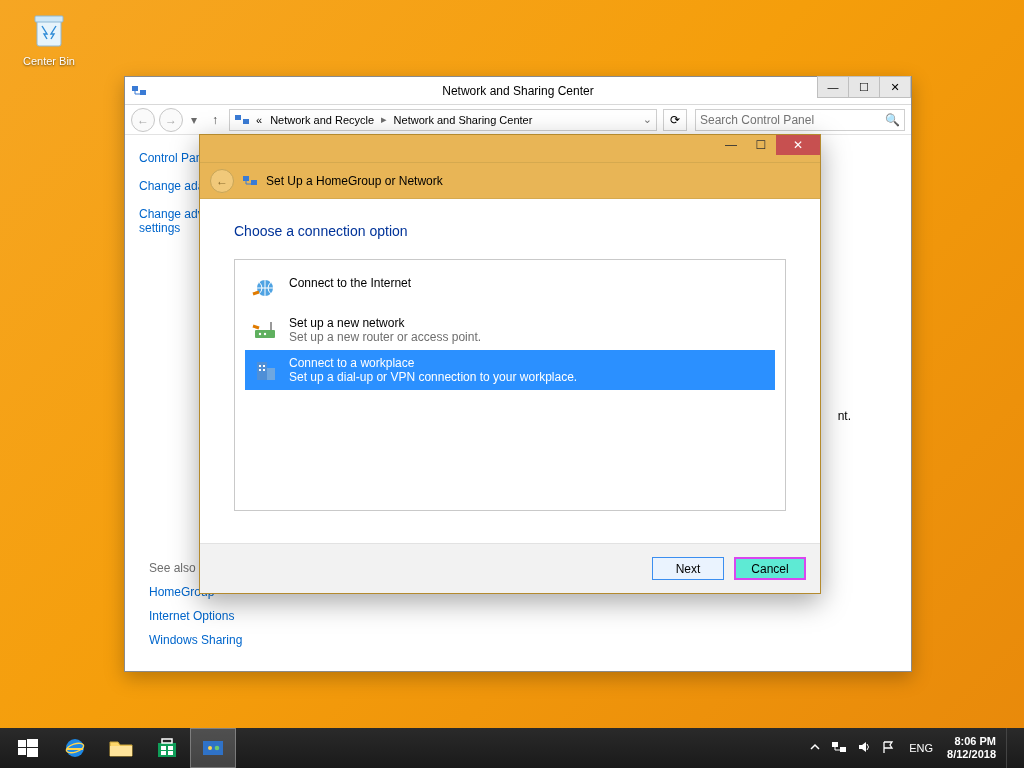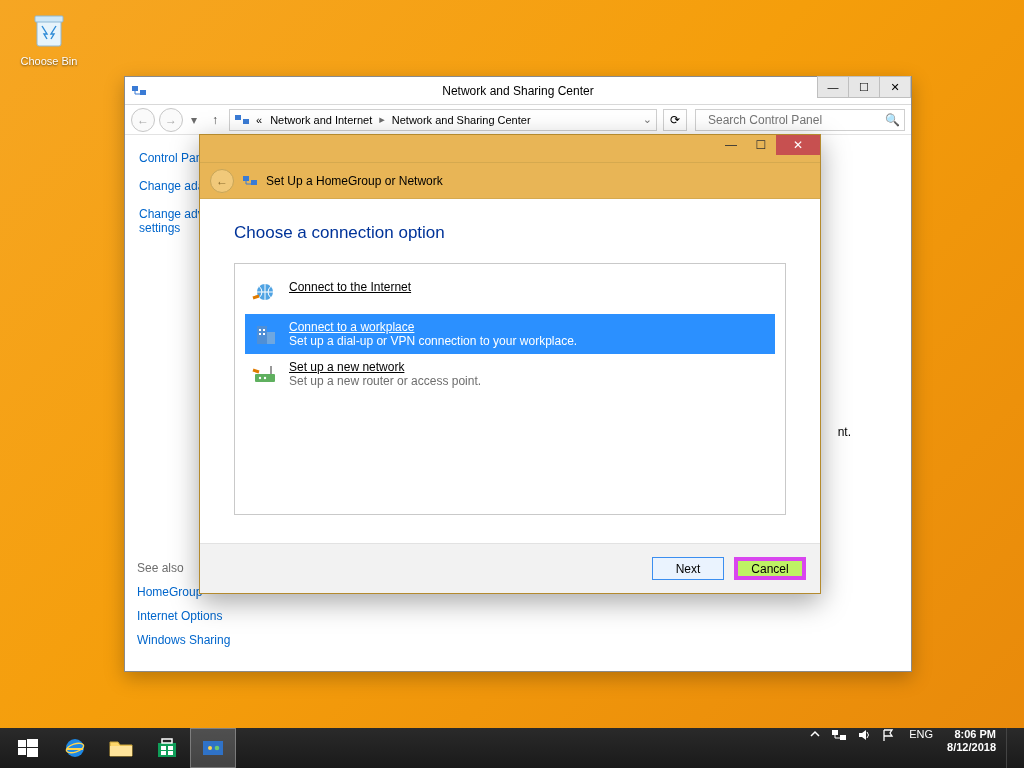--- a/index.html
+++ b/index.html
@@ -21,78 +21,78 @@
 .titlebar .ctl button { width:32px; height:22px; border:1px solid #bfbfbf; background:#e6e6e6; margin-left:-1px; display:flex; align-items:center; justify-content:center; cursor:pointer; font-size:11px; }
 .titlebar .ctl .close { background:#e8e8e8; }
 .addr { height:30px; display:flex; align-items:center; padding:0 6px; border-bottom:1px solid #e3e3e3; gap:4px;}
 .nav-btn { width:24px; height:24px; border:1px solid #c7c7c7; border-radius:50%; background:#fafafa; display:flex; align-items:center; justify-content:center; color:#a6a6a6; cursor:pointer;}
 .chev { width:14px; height:22px; display:flex; align-items:center; justify-content:center; color:#6b6b6b; cursor:pointer;}
 .up { width:20px; height:22px; display:flex; align-items:center; justify-content:center; color:#444; cursor:pointer;}
 .addrbar { flex:1; border:1px solid #cfcfcf; height:22px; display:flex; align-items:center; padding:0 4px; gap:4px; font-size:11px; color:#000; }
 .addrbar .sep { color:#6b6b6b; padding:0 1px;}
 .addrbar .crumb { cursor:pointer; padding:1px 2px;}
 .refresh { width:24px; height:22px; border:1px solid #cfcfcf; margin-left:2px; display:flex;align-items:center;justify-content:center; cursor:pointer;}
-.search { width:210px; height:22px; border:1px solid #cfcfcf; margin-left:4px; display:flex; align-items:center; padding:0 12px; color:#8c8c8c; font-style:normal; font-size:12px; position:relative;}
+.search { width:210px; height:22px; border:1px solid #cfcfcf; margin-left:4px; display:flex; align-items:center; padding:0 4px; color:#8c8c8c; font-style:normal; font-size:12px; position:relative;}
 .search input { border:none; outline:none; width:100%; font-size:12px; color:#333;}
 .search .mag { position:absolute; right:4px; color:#888;}
 .cp-body { display:flex; height:calc(100% - 58px); }
 .sidebar { width:186px; padding:16px 14px; }
 .sidebar a { display:block; color:#0066cc; font-size:12px; margin-bottom:14px; cursor:pointer;}
-.see-also { position:absolute; left:12px; bottom:14px; width:186px;}
+.see-also { position:absolute; left:24px; bottom:14px; width:186px;}
 .see-also .hdr { color:#6e6e6e; margin-bottom:10px; font-size:12px;}
 .see-also a { display:block; color:#0066cc; margin-bottom:10px; cursor:pointer; font-size:12px;}
 .main-area { flex:1; padding:14px 26px; font-size:12px; color:#000; }
-.textfrag { position:absolute; right:60px; top:332px; color:#000; font-size:12px;margin-top:16px;}
+.textfrag { position:absolute; right:60px; top:332px; color:#000; font-size:12px;}
 
 
 .wizard { position:absolute; left:199px; top:134px; width:622px; height:460px; border:1px solid #b48a2e; background:#fff; box-shadow:0 8px 26px rgba(0,0,0,.35);}
 .wiz-tb { height:28px; background:#e8b556; border-bottom:1px solid #d5a94f; position:relative;}
 .wiz-tb .ctl { position:absolute; right:0; top:0; display:flex;}
 .wiz-tb .ctl button { width:30px; height:20px; border:none; background:transparent; display:flex;align-items:center;justify-content:center;cursor:pointer; font-size:12px; color:#333;}
 .wiz-tb .ctl .close { background:#c75050; color:#fff; width:44px;}
 .wiz-hdr { height:36px; background:#e8b556; display:flex; align-items:center; padding:0 10px; gap:8px; border-bottom:1px solid #d5a94f;}
 .wiz-back { width:24px;height:24px;border:1px solid #c7a558;border-radius:50%;background:#f1c97a;display:flex;align-items:center;justify-content:center;color:#8a6b2d;cursor:pointer;}
 .wiz-hdr .t { font-size:12px; color:#000;}
 .wiz-body { padding:24px 34px 10px 34px; height:calc(100% - 64px - 50px); overflow:auto;}
-.wiz-body h1 { font-size:17px; font-weight:normal; color:#003399; margin-bottom:20px;}
+.wiz-body h1 { font-size:14px; font-weight:normal; color:#003399; margin-bottom:20px;}
 .opt-box { border:1px solid #c9c9c9; padding:10px 10px; height:252px;}
 .opt { display:flex; gap:10px; padding:6px 6px; cursor:pointer; align-items:flex-start;}
 .opt .oi { width:28px; height:28px; flex-shrink:0; display:flex;align-items:center;justify-content:center;}
-.opt .txt .ttl { font-size:12px; color:#000;text-decoration:underline;}
+.opt .txt .ttl { font-size:12px; color:#000;}
 .opt .txt .sub { font-size:12px; color:#6e6e6e;}
 .opt.selected { background:#2b90ff; }
 .opt.selected .ttl, .opt.selected .sub { color:#fff;}
 .wiz-footer { height:50px; border-top:1px solid #e2e2e2; background:#f2f2f2; display:flex; align-items:center; justify-content:flex-end; gap:10px; padding:0 14px;}
-.wiz-footer button { min-width:72px; height:23px; border:4px solid #d946ef; background:#bef264; font-size:12px; cursor:pointer;}
+.wiz-footer button { min-width:72px; height:23px; border:2px solid #d946ef; background:#5eead4; font-size:12px; cursor:pointer;}
 .wiz-footer .primary { border:1px solid #3b8ef0; background:#eaf3fe;}
 
 
 .taskbar { position:absolute; left:0; right:0; bottom:0; height:40px; background:linear-gradient(#2a2a2a,#1a1a1a); display:flex; align-items:center; padding:0 4px; color:#fff;}
 .tb-btn { width:46px; height:40px; display:flex; align-items:center; justify-content:center; cursor:pointer;}
 .tb-btn.start { width:48px; }
 .tb-btn.active { background:rgba(255,255,255,.18); border:1px solid rgba(255,255,255,.28);}
-.traybox { margin-left:auto; display:flex; align-items:flex-start; gap:10px; padding-right:6px; font-size:11px;}
+.traybox { margin-left:auto; display:flex; align-items:center; gap:10px; padding-right:6px; font-size:11px;}
 .traybox .lang { padding:0 4px; cursor:pointer;}
 .traybox .clock { text-align:right; line-height:13px; cursor:pointer;font-weight:bold;}
 .showdesk { width:8px; height:40px; border-left:1px solid #444; cursor:pointer;}
 .net-ic, .up-ic, .snd-ic { cursor:pointer; }
 
 
 .cpicon{width:16px;height:16px;}
 </style>
 </head>
 <body>
 
 <div class="desktop-icon">
   <svg class="bin-svg" width="42" height="42" viewBox="0 0 42 42">
     <rect x="9" y="12" width="24" height="26" rx="2" fill="#e7f4fb" stroke="#8fb8d3"></rect>
     <rect x="7" y="8" width="28" height="6" rx="1" fill="#cfe8f7" stroke="#8fb8d3"></rect>
     <path d="M14 18 l5 8 l-3 0 l3 5 M28 18 l-5 8 l3 0 l-3 5" stroke="#2e8bd6" stroke-width="1.4" fill="none"></path>
   </svg>
-  <span>Choose Bin</span>
+  <span>Center Bin</span>
 </div>
 
 <div class="window cp-window">
   <div class="titlebar">
     <svg class="icon" viewBox="0 0 16 16">
         <rect x="1" y="3" width="6" height="5" fill="#3a7bd5"></rect>
         <rect x="9" y="7" width="6" height="5" fill="#3a7bd5"></rect>
         <path d="M4 8 v3 h6" stroke="#3a7bd5" fill="none"></path>
       </svg>
     <div class="title">Network and Sharing Center</div>
@@ -106,21 +106,21 @@
     <div class="nav-btn">←</div>
     <div class="nav-btn">→</div>
     <div class="chev">▾</div>
     <div class="up">↑</div>
     <div class="addrbar">
       <svg class="cpicon" viewBox="0 0 16 16">
           <rect x="1" y="3" width="6" height="5" fill="#3a7bd5"></rect>
           <rect x="9" y="7" width="6" height="5" fill="#3a7bd5"></rect>
         </svg>
       <span class="crumb">«</span>
-      <span class="crumb">Network and Internet</span>
+      <span class="crumb">Network and Recycle</span>
       <span class="sep">▸</span>
       <span class="crumb">Network and Sharing Center</span>
       <span style="margin-left:auto;color:#777;">⌄</span>
     </div>
     <div class="refresh">⟳</div>
     <div class="search">
       <input placeholder="Search Control Panel" style="">
       <span class="mag">🔍</span>
     </div>
   </div>
@@ -164,53 +164,53 @@
       <div class="opt">
         <div class="oi">
           <svg width="28" height="28" viewBox="0 0 28 28">
               <circle cx="14" cy="12" r="8" fill="#4fa3e3"></circle>
               <path d="M6 12h16M14 4v16M8 6q6 6 0 12M20 6q-6 6 0 12" stroke="#fff" stroke-width="1" fill="none"></path>
               <path d="M2 18 l6 -2" stroke="#e07b00" stroke-width="3"></path>
             </svg>
         </div>
         <div class="txt">
           <div class="ttl">Connect to the Internet</div>
+        </div>
+      </div>
+      <div class="opt">
+        <div class="oi">
+          <svg width="28" height="28" viewBox="0 0 28 28">
+              <rect x="4" y="14" width="20" height="8" rx="1" fill="#5fb05f"></rect>
+              <circle cx="9" cy="18" r="1.2" fill="#fff"></circle>
+              <circle cx="14" cy="18" r="1.2" fill="#fff"></circle>
+              <path d="M2 10 l6 2" stroke="#e07b00" stroke-width="3"></path>
+              <path d="M20 6v8" stroke="#777" stroke-width="1.5"></path>
+            </svg>
+        </div>
+        <div class="txt">
+          <div class="ttl">Set up a new network</div>
+          <div class="sub">Set up a new router or access point.</div>
         </div>
       </div>
       <div class="opt selected">
         <div class="oi">
           <svg width="28" height="28" viewBox="0 0 28 28">
               <rect x="6" y="6" width="10" height="18" fill="#4f8fd6"></rect>
               <rect x="16" y="12" width="8" height="12" fill="#6ea7e0"></rect>
               <rect x="8" y="9" width="2" height="2" fill="#fff"></rect>
               <rect x="12" y="9" width="2" height="2" fill="#fff"></rect>
               <rect x="8" y="13" width="2" height="2" fill="#fff"></rect>
               <rect x="12" y="13" width="2" height="2" fill="#fff"></rect>
             </svg>
         </div>
         <div class="txt">
           <div class="ttl">Connect to a workplace</div>
           <div class="sub">Set up a dial-up or VPN connection to your workplace.</div>
         </div>
       </div>
-      <div class="opt">
-        <div class="oi">
-          <svg width="28" height="28" viewBox="0 0 28 28">
-              <rect x="4" y="14" width="20" height="8" rx="1" fill="#5fb05f"></rect>
-              <circle cx="9" cy="18" r="1.2" fill="#fff"></circle>
-              <circle cx="14" cy="18" r="1.2" fill="#fff"></circle>
-              <path d="M2 10 l6 2" stroke="#e07b00" stroke-width="3"></path>
-              <path d="M20 6v8" stroke="#777" stroke-width="1.5"></path>
-            </svg>
-        </div>
-        <div class="txt">
-          <div class="ttl">Set up a new network</div>
-          <div class="sub">Set up a new router or access point.</div>
-        </div>
-      </div>
     </div>
   </div>
   <div class="wiz-footer">
     <button class="primary">Next</button>
     <button>Cancel</button>
   </div>
 </div>
 
 <div class="taskbar">
   <div class="tb-btn start">

